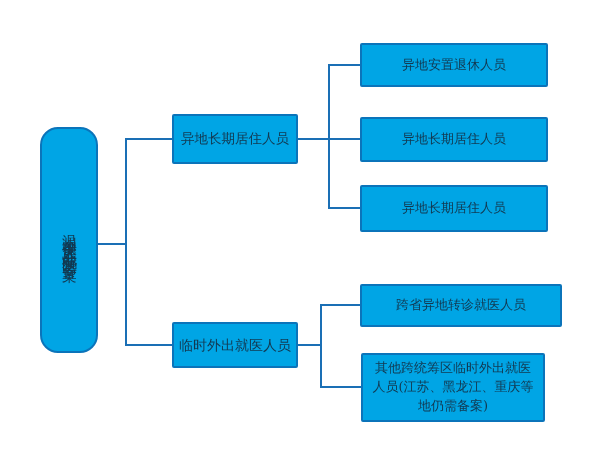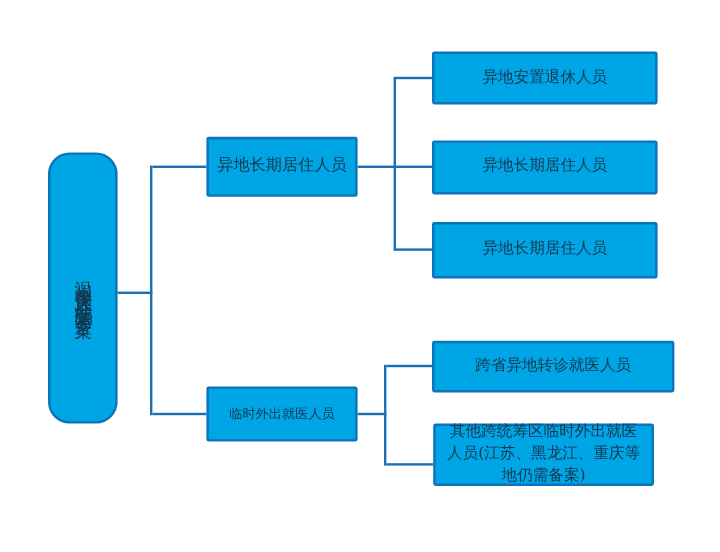--- a/index.html
+++ b/index.html
@@ -35,26 +35,26 @@
     left:40px;top:127px;width:58px;height:226px;
     border-radius:18px;
     font-size:15px;
   }
   #root .vtext{
     writing-mode:vertical-rl;
     letter-spacing:3px;
     line-height:1;
   }
   #b1{left:172px;top:114px;width:126px;height:50px;font-size:13.5px;}
-  #b2{left:172px;top:322px;width:126px;height:46px;font-size:11px;}
+  #b2{left:172px;top:322px;width:126px;height:46px;font-size:14px;}
   #l1{left:360px;top:43px;width:188px;height:44px;}
   #l2{left:360px;top:117px;width:188px;height:45px;}
   #l3{left:360px;top:185px;width:188px;height:47px;}
   #l4{left:360px;top:284px;width:202px;height:43px;}
-  #l5{left:361px;top:353px;width:184px;height:52px;padding:2px 9px;}
+  #l5{left:361px;top:353px;width:184px;height:69px;padding:2px 9px;}
   .hline,.vline{position:absolute;background:var(--line);}
   .hline{height:2px;}
   .vline{width:2px;}
   #ln-root {left:98px; top:243px;width:29px;}
   #ln-leftv{left:125px;top:138px;height:208px;}
   #ln-b1   {left:127px;top:138px;width:45px;}
   #ln-b2   {left:127px;top:344px;width:45px;}
   #ln-b1r  {left:298px;top:138px;width:62px;}
   #ln-rv1  {left:328px;top:64px; height:145px;}
   #ln-l1   {left:330px;top:64px; width:30px;}

